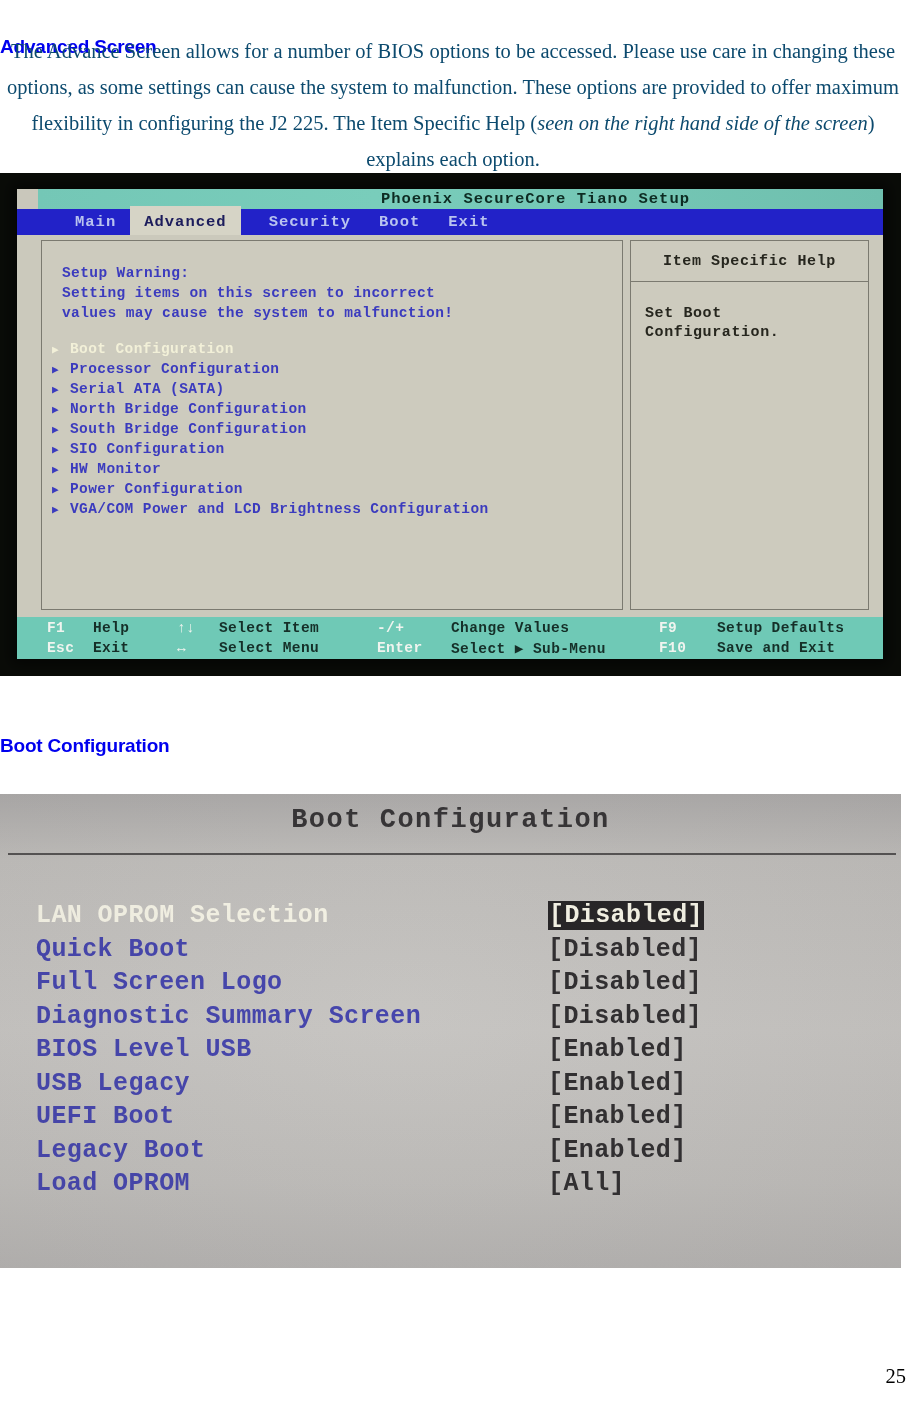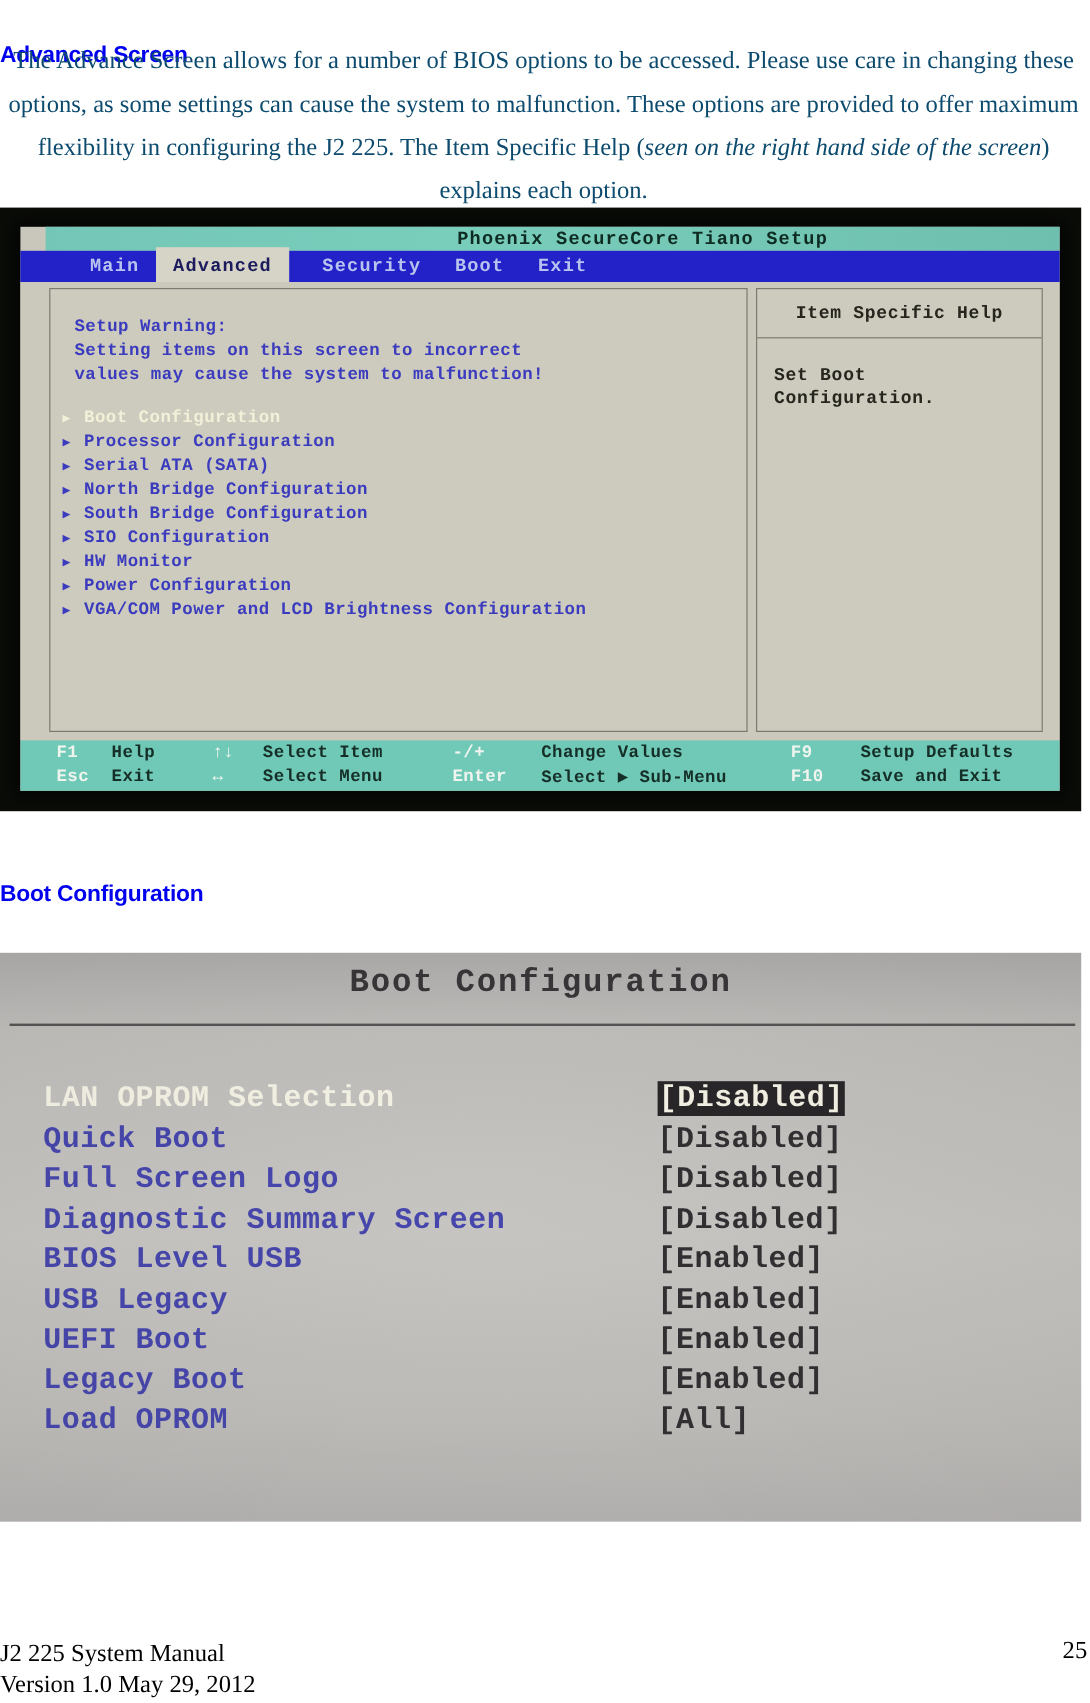--- a/index.html
+++ b/index.html
@@ -463,17 +463,15 @@
         </div>
         <div class="bc-row">
           <span class="lab">Load OPROM</span>
           <span class="val">[All]</span>
         </div>
       </div>
       <div class="blur"></div>
     </div>
   </div>
 
-  <div class="footer-left" style="top:1365px;">J2 225 System Manual
-Version 1.0 May 29, 2012</div>
   <div class="footer-right" style="top:1365px;">25</div>
 
 </div>
 
 </body></html>

